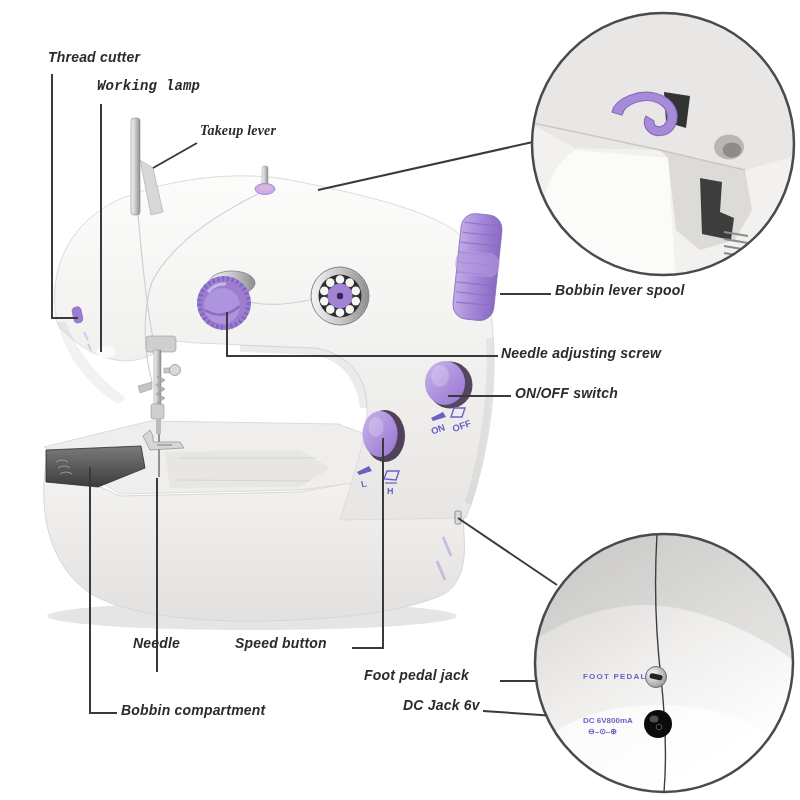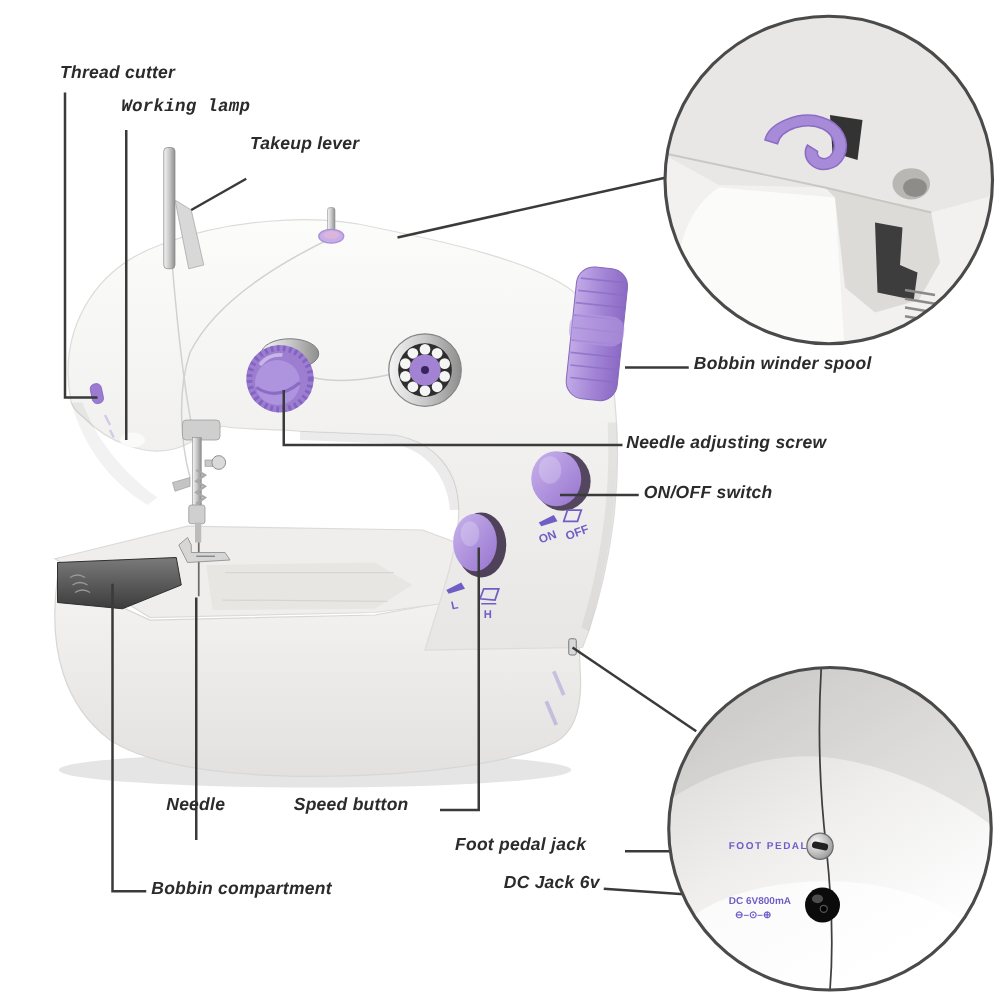--- a/index.html
+++ b/index.html
@@ -252,22 +252,22 @@
         <ellipse cx="654" cy="719" rx="4.5" ry="3.5" fill="#4e4e4e"></ellipse>
         <circle cx="659" cy="727" r="2.8" fill="#000000" stroke="#555555" stroke-width="1"></circle>
       </g>
     </g>
     <circle cx="664" cy="663" r="129" fill="none" stroke="#4a4a4a" stroke-width="2.5"></circle>
   </g>
 </svg>
 
 <div class="label" style="left:48px;top:49px;">Thread cutter</div>
 <div class="label" style="left:97px;top:78px;font-family:Liberation Mono, monospace;">Working lamp</div>
-<div class="label" style="left:200px;top:106px;">Takeup lever</div>
-<div class="label" style="left:555px;top:282px;">Bobbin winder spool</div>
+<div class="label" style="left:200px;top:123px;font-family:Liberation Serif, serif;">Takeup lever</div>
+<div class="label" style="left:555px;top:282px;">Bobbin lever spool</div>
 <div class="label" style="left:501px;top:345px;">Needle adjusting screw</div>
 <div class="label" style="left:515px;top:385px;">ON/OFF switch</div>
 <div class="label" style="left:235px;top:635px;">Speed button</div>
 <div class="label" style="left:133px;top:635px;">Needle</div>
 <div class="label" style="left:121px;top:702px;">Bobbin compartment</div>
 <div class="label" style="left:364px;top:667px;">Foot pedal jack</div>
 <div class="label" style="left:403px;top:697px;">DC Jack 6v</div>
 
 </div>
 

